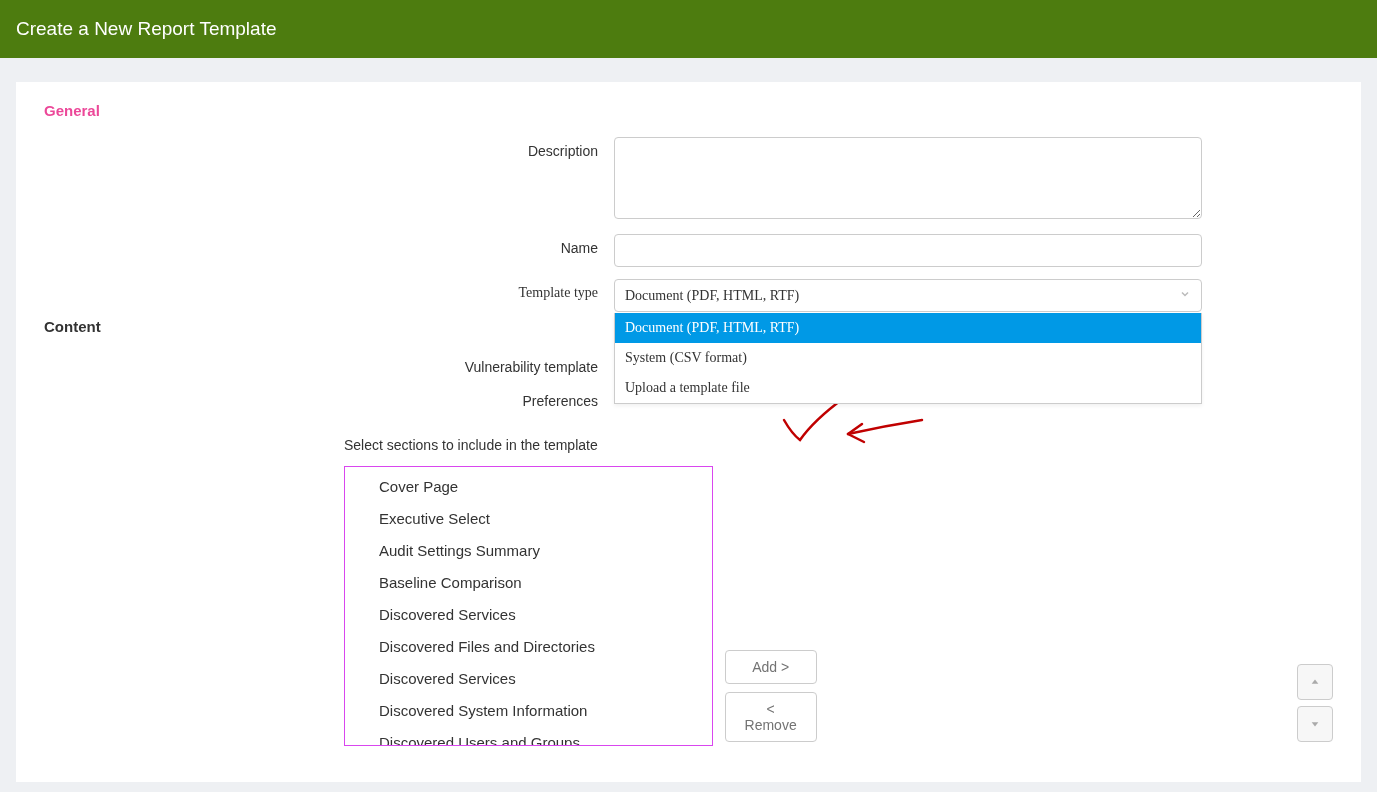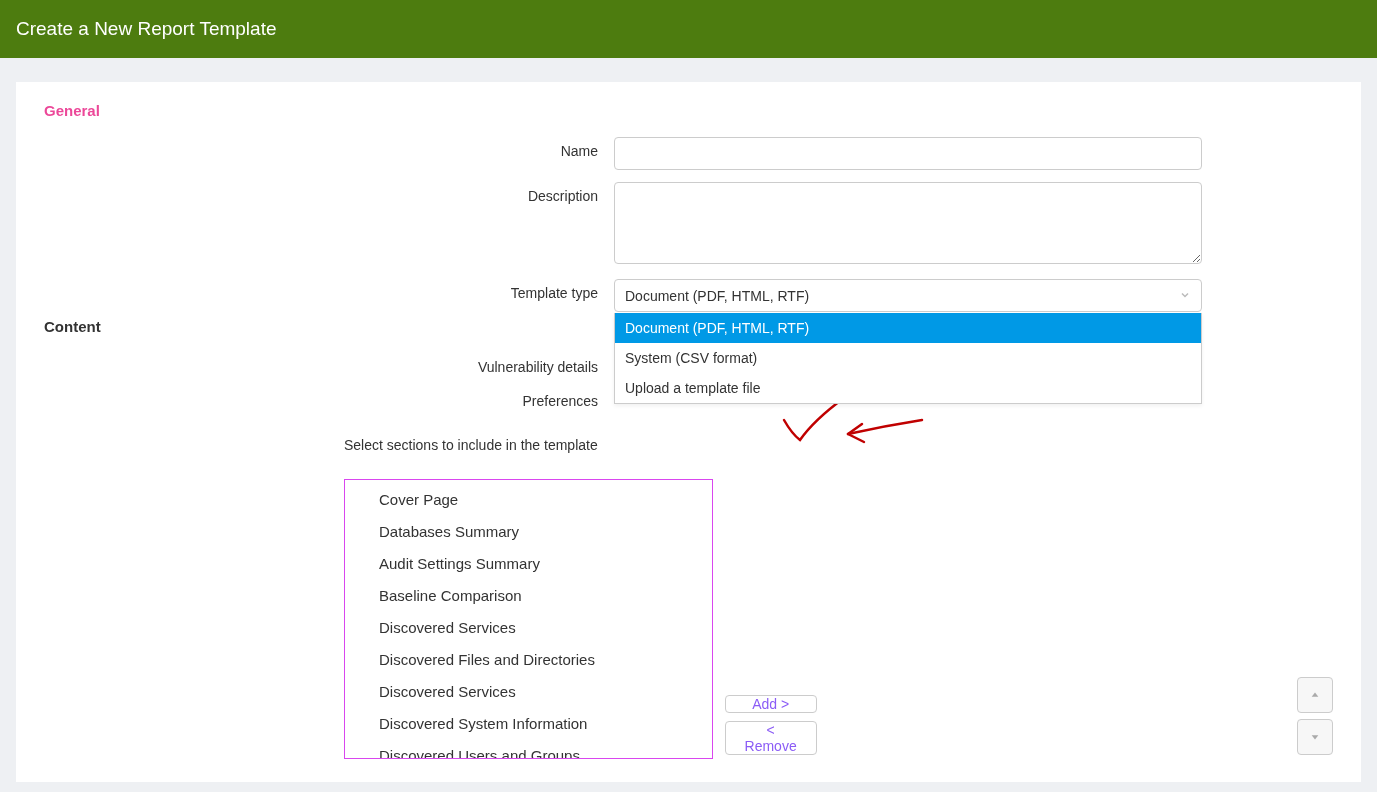--- a/index.html
+++ b/index.html
@@ -17,29 +17,29 @@
 .select-chevron { color: #bbb; }
 .dropdown { position: absolute; top: 34px; left: 0; width: 100%; background: #fff; border: 1px solid #ccc; border-top: none; z-index: 10; box-shadow: 0 2px 4px rgba(0,0,0,0.06); }
 .dropdown-option { padding: 7px 10px; font-size: 14px; cursor: pointer; }
 .dropdown-option.selected { background: #0099e6; color: #fff; }
 .content-section-title { font-weight: 600; font-size: 15px; color: #333; margin-top: 6px; margin-bottom: 18px; }
 .radio-row { display: flex; align-items: center; gap: 24px; }
 .radio-group { display: flex; align-items: center; gap: 6px; cursor: pointer; }
 .radio-outer { width: 16px; height: 16px; border: 1px solid #888; border-radius: 50%; display: flex; align-items: center; justify-content: center; background: #fff; }
 .radio-outer.checked { border-color: #0099e6; }
 .radio-inner { width: 8px; height: 8px; background: #0099e6; border-radius: 50%; }
-.sections-label { margin-left: 300px; font-size: 14px; margin-bottom: 26px; margin-top: 28px; }
+.sections-label { margin-left: 300px; font-size: 14px; margin-bottom: 13px; margin-top: 28px; }
 .dual-list-wrap { display: flex; gap: 12px; margin-left: 300px; }
 .list-box { width: 420px; height: 280px; border: 1px solid #d946ef; overflow-y: scroll; padding: 4px 0; }
 .list-box::-webkit-scrollbar { width: 16px; }
 .list-box::-webkit-scrollbar-track { background: #f1f1f1; }
 .list-box::-webkit-scrollbar-thumb { background: #b8b8b8; border-radius: 8px; border: 3px solid #f1f1f1; }
 .list-item { padding: 4px 14px 4px 34px; font-size: 15px; cursor: pointer; line-height: 1.6; }
 .mid-buttons { display: flex; flex-direction: column; justify-content: flex-end; gap: 8px; padding-bottom: 4px; }
-.btn { border: 1px solid #ccc; background: #fff; border-radius: 4px; padding: 0 18px; font-size: 14px; color: #8b5cf6; cursor: pointer; min-width: 92px; text-align: center; }
+.btn { border: 1px solid #ccc; background: #fff; border-radius: 4px; padding: 8px 18px; font-size: 14px; color: #737373; cursor: pointer; min-width: 92px; text-align: center; }
 .right-list-wrap { width: 520px; height: 280px; overflow-y: scroll; border: 1px solid #fff; }
 .right-list-wrap::-webkit-scrollbar { width: 16px; }
 .right-list-wrap::-webkit-scrollbar-track { background: #f1f1f1; }
 .right-list-wrap::-webkit-scrollbar-thumb { background: #b8b8b8; border-radius: 8px; border: 3px solid #f1f1f1; }
 .arrow-buttons { display: flex; flex-direction: column; gap: 6px; justify-content: flex-end; padding-bottom: 4px; }
 .arrow-btn { width: 36px; height: 36px; border: 1px solid #ccc; background: #f7f7f7; border-radius: 4px; display: flex; align-items: center; justify-content: center; color: #aaa; cursor: pointer; }
 .annotation { position: absolute; pointer-events: none; }
 </style>
 </head>
 <body>
@@ -47,34 +47,34 @@
 <div class="header">
   <span>Create a New Report Template</span>
 </div>
 
 <div class="page-wrap">
   <div class="panel">
 
     <div class="section-title">General</div>
 
     <div class="form-row">
+      <div class="form-label">Description</div>
+      <div class="form-control-wrap">
+        <textarea class="textarea-input" style=""></textarea>
+      </div>
+    </div>
+
+    <div class="form-row">
       <div class="form-label">Name</div>
       <div class="form-control-wrap">
         <input type="text" class="text-input" value="" style="">
       </div>
     </div>
 
-    <div class="form-row">
-      <div class="form-label">Description</div>
-      <div class="form-control-wrap">
-        <textarea class="textarea-input" style=""></textarea>
-      </div>
-    </div>
-
-    <div class="form-row" style="margin-bottom:4px;">
+    <div class="form-row" style="margin-bottom:4px;font-family:Liberation Serif, serif;">
       <div class="form-label">Template type</div>
       <div class="form-control-wrap">
         <div class="select-display">
           <span>Document (PDF, HTML, RTF)</span>
           <span class="select-chevron">
             <svg width="12" height="12" viewBox="0 0 24 24" fill="none" stroke="currentColor" stroke-width="3">
                 <polyline points="6 9 12 15 18 9"></polyline>
               </svg>
           </span>
         </div>
@@ -82,21 +82,21 @@
           <div class="dropdown-option selected">Document (PDF, HTML, RTF)</div>
           <div class="dropdown-option">System (CSV format)</div>
           <div class="dropdown-option">Upload a template file</div>
         </div>
       </div>
     </div>
 
     <div class="content-section-title">Content</div>
 
     <div class="form-row">
-      <div class="form-label">Vulnerability details</div>
+      <div class="form-label">Vulnerability template</div>
       <div class="form-control-wrap"></div>
     </div>
 
     <div class="form-row">
       <div class="form-label">Preferences</div>
       <div class="radio-row">
         <div class="radio-group">
           <span class="radio-outer checked">
               <span class="radio-inner"></span>
             </span>
@@ -107,21 +107,21 @@
           <span>Display asset names and IP addresses</span>
         </div>
       </div>
     </div>
 
     <div class="sections-label">Select sections to include in the template</div>
 
     <div class="dual-list-wrap">
       <div class="list-box" id="available-list">
           <div class="list-item">Cover Page</div>
-          <div class="list-item">Databases Summary</div>
+          <div class="list-item">Executive Select</div>
           <div class="list-item">Audit Settings Summary</div>
           <div class="list-item">Baseline Comparison</div>
           <div class="list-item">Discovered Services</div>
           <div class="list-item">Discovered Files and Directories</div>
           <div class="list-item">Discovered Services</div>
           <div class="list-item">Discovered System Information</div>
           <div class="list-item">Discovered Users and Groups</div>
         </div>
       <div class="mid-buttons">
         <button class="btn">Add &gt;</button>

